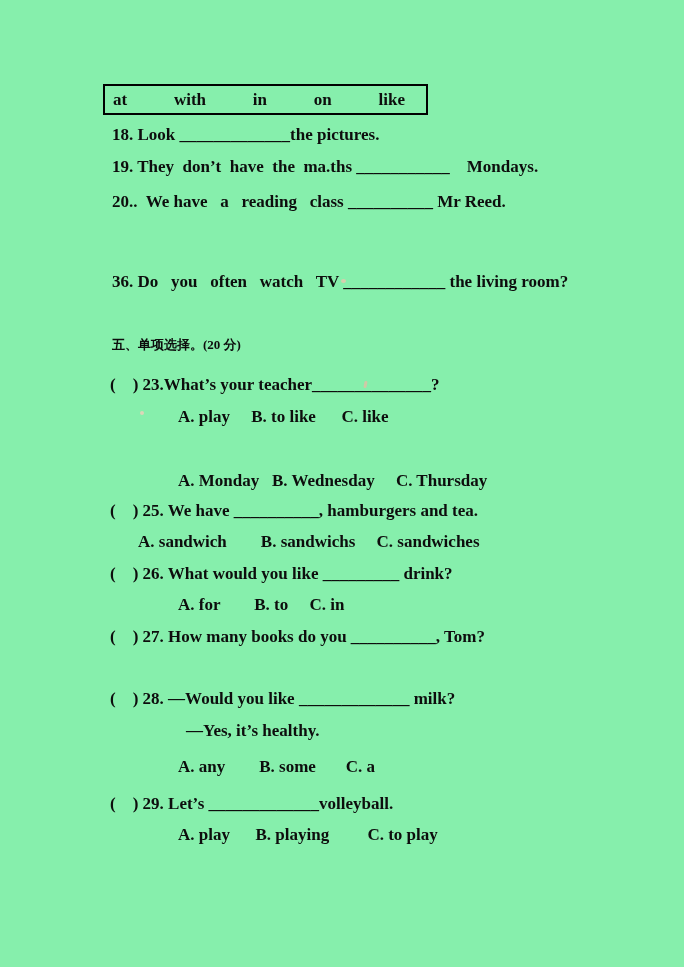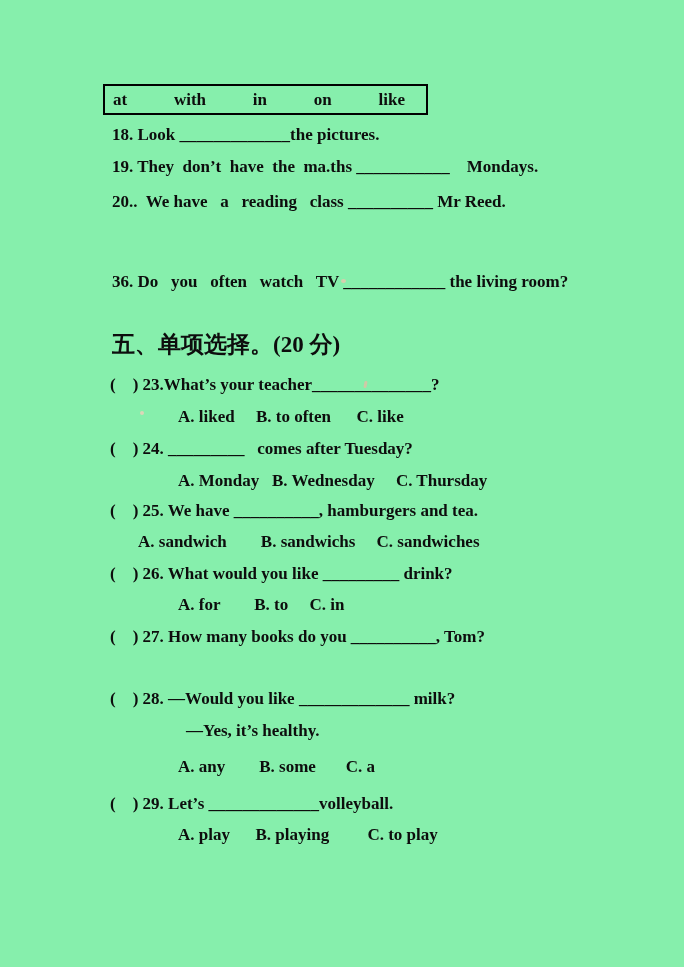--- a/index.html
+++ b/index.html
@@ -34,21 +34,21 @@
     padding: 0 21px 0 8px;
   }
   .word-bank span { white-space: pre; }
 
   
   #l-q18 { top: 124px; left: 112px; }
   #l-q19 { top: 156px; left: 112px; }
   #l-q20 { top: 191px; left: 112px; }
   #l-q21 { top: 271px; left: 112px; }
   #l-q22 { top: 302px; left: 112px; }
-  #l-sec { top: 334px; left: 112px; font-size: 23px; font-family: "Liberation Serif", "DejaVu Sans", serif; }
+  #l-sec { top: 334px; left: 112px; font-size: 13px; font-family: "Liberation Serif", "DejaVu Sans", serif; }
   #l-q23 { top: 374px; left: 110px; }
   #l-o23 { top: 406px; left: 178px; }
   #l-q24 { top: 438px; left: 110px; }
   #l-o24 { top: 470px; left: 178px; }
   #l-q25 { top: 500px; left: 110px; }
   #l-o25 { top: 531px; left: 138px; }
   #l-q26 { top: 563px; left: 110px; }
   #l-o26 { top: 594px; left: 178px; text-align: center; }
   #l-q27 { top: 626px; left: 110px; }
   #l-o27 { top: 657px; left: 178px; }
@@ -78,23 +78,22 @@
   </div>
 
   <div class="line" id="l-q18">18. Look _____________the pictures.</div>
   <div class="line" id="l-q19">19. They  don’t  have  the  ma.ths ___________    Mondays.</div>
   <div class="line" id="l-q20">20..  We have   a   reading   class __________ Mr Reed.</div>
   <div class="line" id="l-q21">36. Do   you   often   watch   TV ____________ the living room?</div>
 
   <div class="line" id="l-sec">五、单项选择。(20 分)</div>
 
   <div class="line" id="l-q23">(    ) 23.What’s your teacher______________?</div>
-  <div class="line" id="l-o23">A. liked     B. to often      C. like</div>
+  <div class="line" id="l-o23">A. play     B. to like      C. like</div>
 
-  <div class="line" id="l-q24">(    ) 24. _________   comes after Tuesday?</div>
   <div class="line" id="l-o24">A. Monday   B. Wednesday     C. Thursday</div>
 
   <div class="line" id="l-q25">(    ) 25. We have __________, hamburgers and tea.</div>
   <div class="line" id="l-o25">A. sandwich        B. sandwichs     C. sandwiches</div>
 
   <div class="line" id="l-q26">(    ) 26. What would you like _________ drink?</div>
   <div class="line" id="l-o26">A. for        B. to     C. in</div>
 
   <div class="line" id="l-q27">(    ) 27. How many books do you __________, Tom?</div>
 

